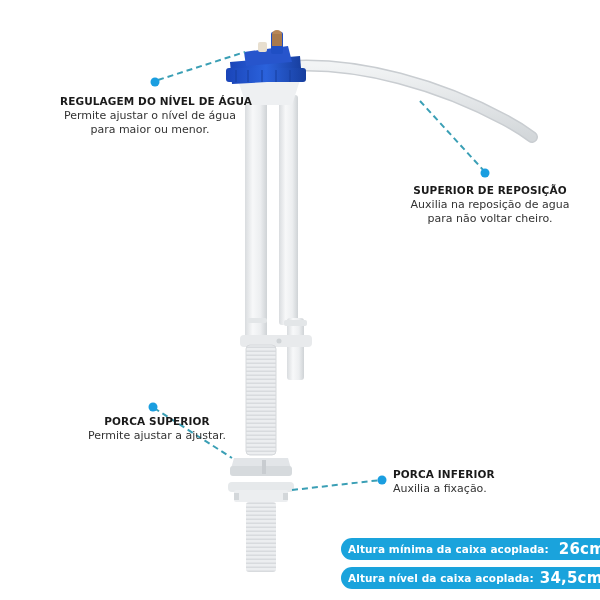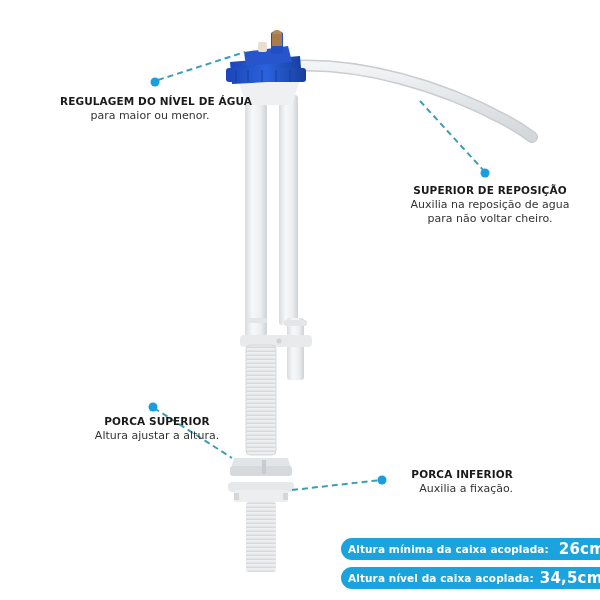--- a/index.html
+++ b/index.html
@@ -37,21 +37,21 @@
       color: #1a1a1a;
       letter-spacing: 0.1px;
       white-space: nowrap;
     }
     .label .desc {
       display: block;
       font-size: 11px;
       color: #333333;
       white-space: nowrap;
     }
-    .label.left-aligned { text-align: right; }
+    .label.left-aligned { text-align: left; }
 
     #lbl-regulagem { left: 60px; top: 95px; width: 180px; }
     #lbl-mangueira { left: 405px; top: 184px; width: 170px; }
     #lbl-porca-sup { left: 82px; top: 376px; width: 150px; margin-top: 39px; }
     #lbl-porca-inf { left: 393px; top: 468px; width: 120px; }
 
     .badge {
       position: absolute;
       left: 341px;
       width: 262px;
@@ -174,32 +174,33 @@
     <g fill="#1a9ee0">
       <circle cx="155" cy="82" r="4.5"></circle>
       <circle cx="485" cy="173" r="4.5"></circle>
       <circle cx="153" cy="407" r="4.5"></circle>
       <circle cx="382" cy="480" r="4.5"></circle>
     </g>
   </svg>
 
   <div class="label" id="lbl-regulagem">
     <span class="title">REGULAGEM DO NÍVEL DE ÁGUA</span>
+    <span class="desc">Permite ajustar o nível de água</span>
     <span class="desc">para maior ou menor.</span>
   </div>
 
   <div class="label" id="lbl-mangueira">
     <span class="title">SUPERIOR DE REPOSIÇÃO</span>
     <span class="desc">Auxilia na reposição de agua</span>
     <span class="desc">para não voltar cheiro.</span>
   </div>
 
   <div class="label" id="lbl-porca-sup">
     <span class="title">PORCA SUPERIOR</span>
-    <span class="desc">Altura ajustar a altura.</span>
+    <span class="desc">Permite ajustar a ajustar.</span>
   </div>
 
   <div class="label left-aligned" id="lbl-porca-inf">
     <span class="title">PORCA INFERIOR</span>
     <span class="desc">Auxilia a fixação.</span>
   </div>
 
   <div class="badge" id="badge-min">
     <span class="b-label">Altura mínima da caixa acoplada:</span>
     <span class="b-value">26cm</span>

